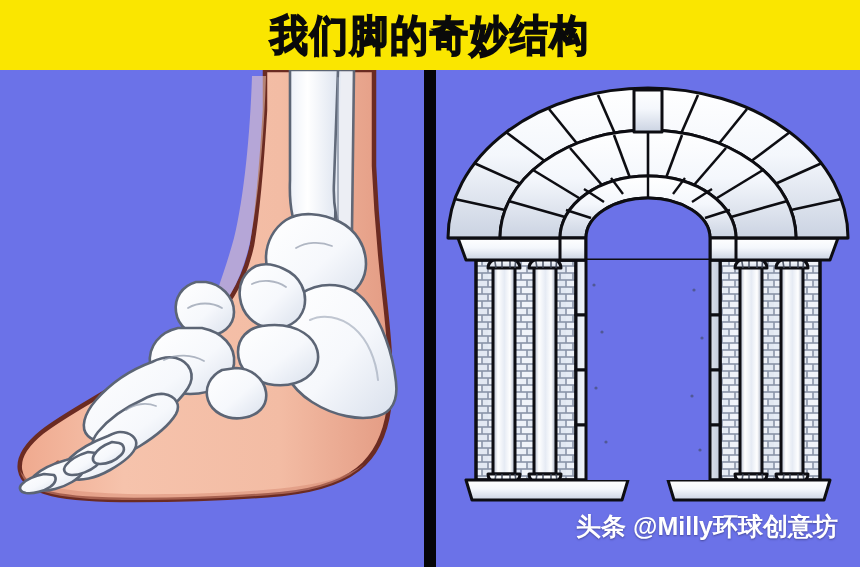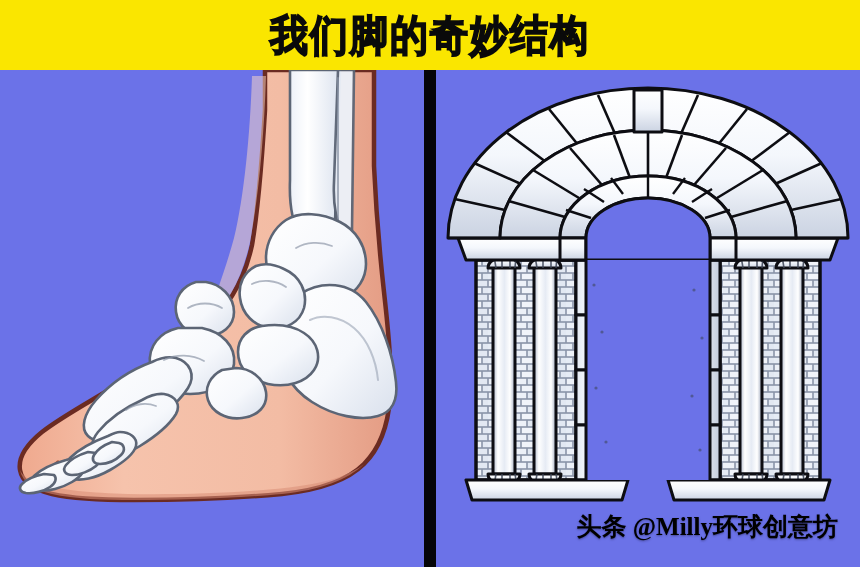--- a/index.html
+++ b/index.html
@@ -41,22 +41,22 @@
     position:absolute;left:424px;top:70px;width:12px;height:497px;
     background:#050509;z-index:25;
   }
 
   
   svg.art{position:absolute;display:block;}
 
   
   #watermark{
     position:absolute;right:22px;bottom:24px;z-index:40;
-    font-family:Liberation Serif, serif;
-    font-size:25px;font-weight:bold;color:#000000;
+    font-family:Liberation Sans, sans-serif;
+    font-size:25px;font-weight:bold;color:#ffffff;
     text-shadow:0 1px 2px rgba(40,40,90,.55);
     white-space:nowrap;user-select:none;
   }
 </style>
 </head>
 <body>
 
 <div id="stage">
 
   <div id="title-band">

